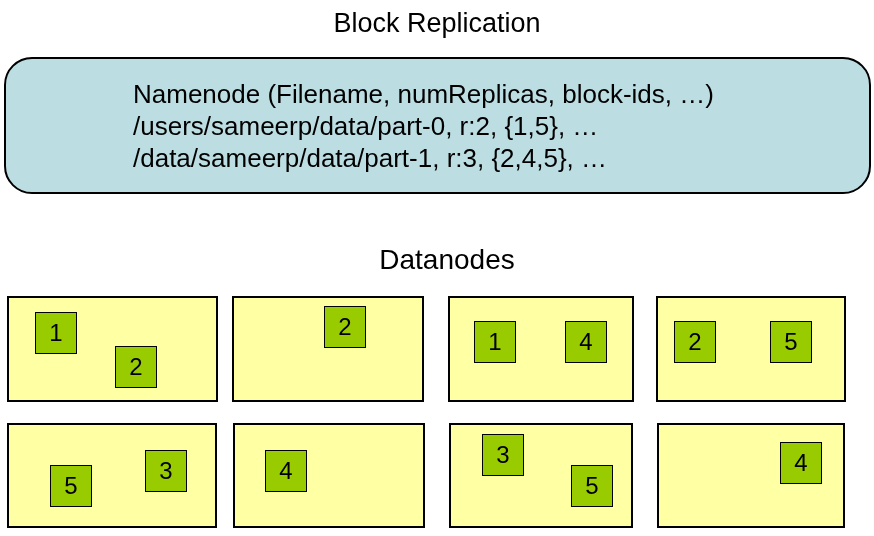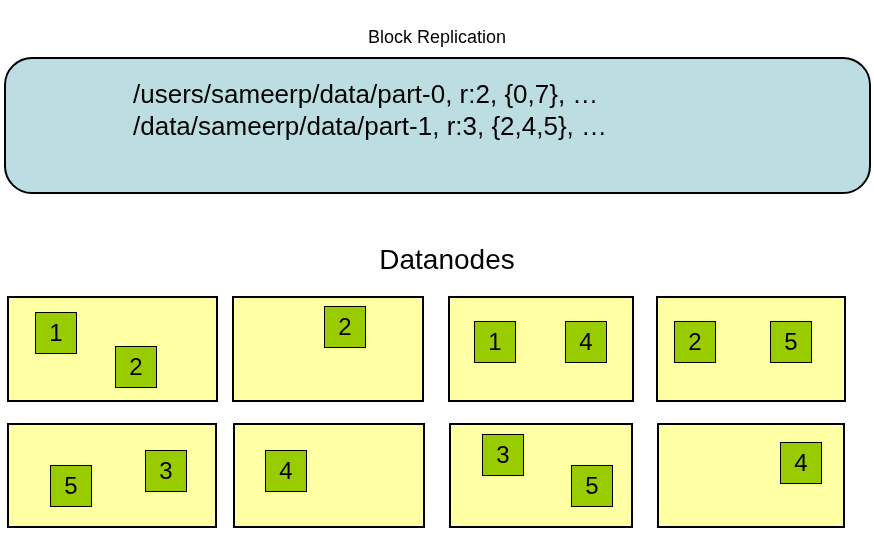--- a/index.html
+++ b/index.html
@@ -7,23 +7,23 @@
     position: relative;
     width: 874px;
     height: 536px;
     background: var(--bg, #ffffff);
     font-family: "Liberation Sans", sans-serif;
     color: var(--text, #000000);
     overflow: hidden;
   }
   .title {
     position: absolute;
-    top: 22px; left: 0; width: 874px;
+    top: 8px; left: 0; width: 874px;
     text-align: center;
-    font-size: 18px;
+    font-size: 27px;
     line-height: 30px;
     white-space: nowrap;
   }
   .namenode {
     position: absolute;
     left: 4px; top: 57px;
     width: 867px; height: 137px;
     background: var(--nn-fill, #bcdee3);
     border: 2px solid var(--stroke, #000);
     border-radius: 28px;
@@ -65,21 +65,22 @@
 </style>
 </head>
 <body>
 
 <div id="canvas" style="--bg: #ffffff; --text: #000000; --stroke: #000000; --nn-fill: #bcdee3; --dn-fill: #ffffa3; --blk-fill: #99cc00;">
 
   <div class="title">Block Replication</div>
 
   <div class="namenode">
     <div class="nn-text">
-      <div>/users/sameerp/data/part-0, r:2, {0,7}, …</div>
+      <div>Namenode (Filename, numReplicas, block-ids, …)</div>
+      <div>/users/sameerp/data/part-0, r:2, {1,5}, …</div>
       <div>/data/sameerp/data/part-1, r:3, {2,4,5}, …</div>
     </div>
   </div>
 
   <div class="dn-label">Datanodes</div>
 
   <div id="datanodes">
       <div class="datanode" style="left: 7px; top: 296px; width: 211px; height: 106px;">
         <div class="block" style="left: 26px; top: 14px;">1</div>
         <div class="block" style="left: 106px; top: 48px;">2</div>

